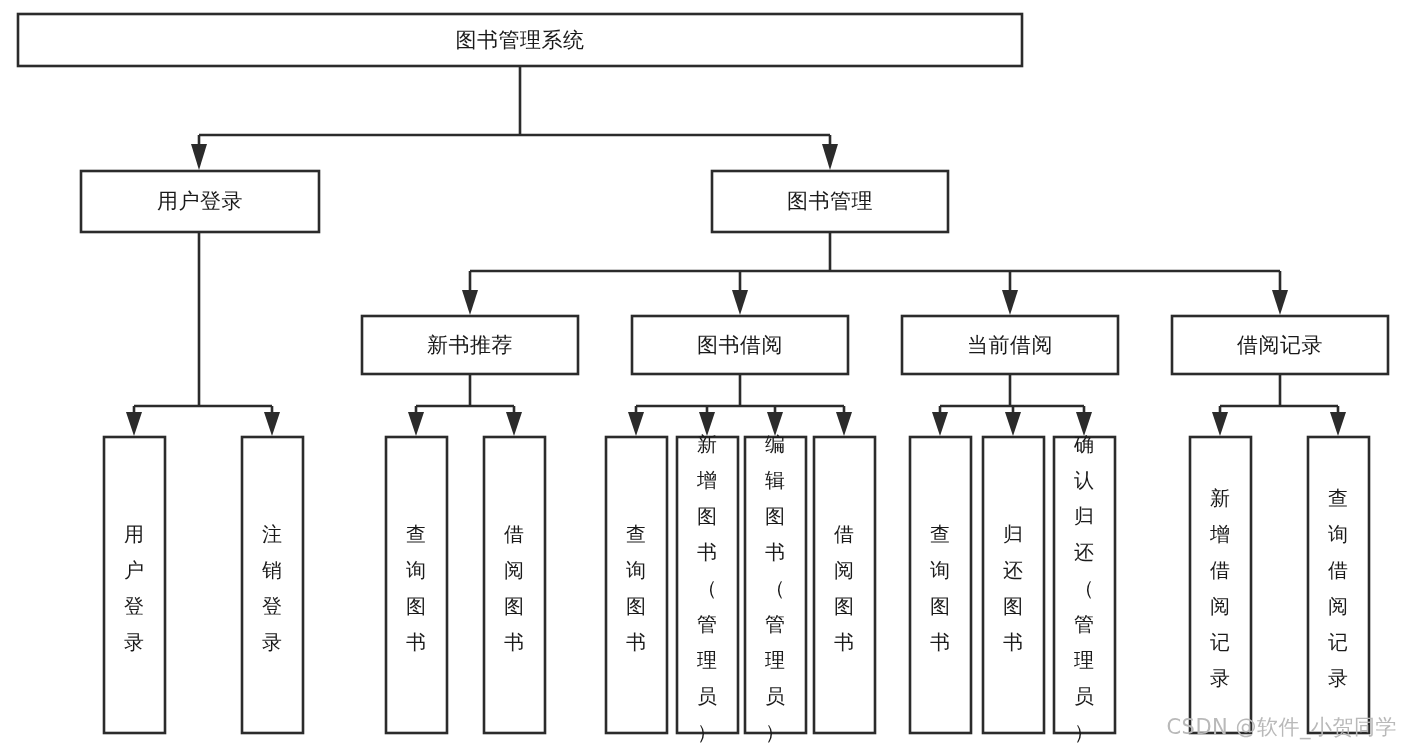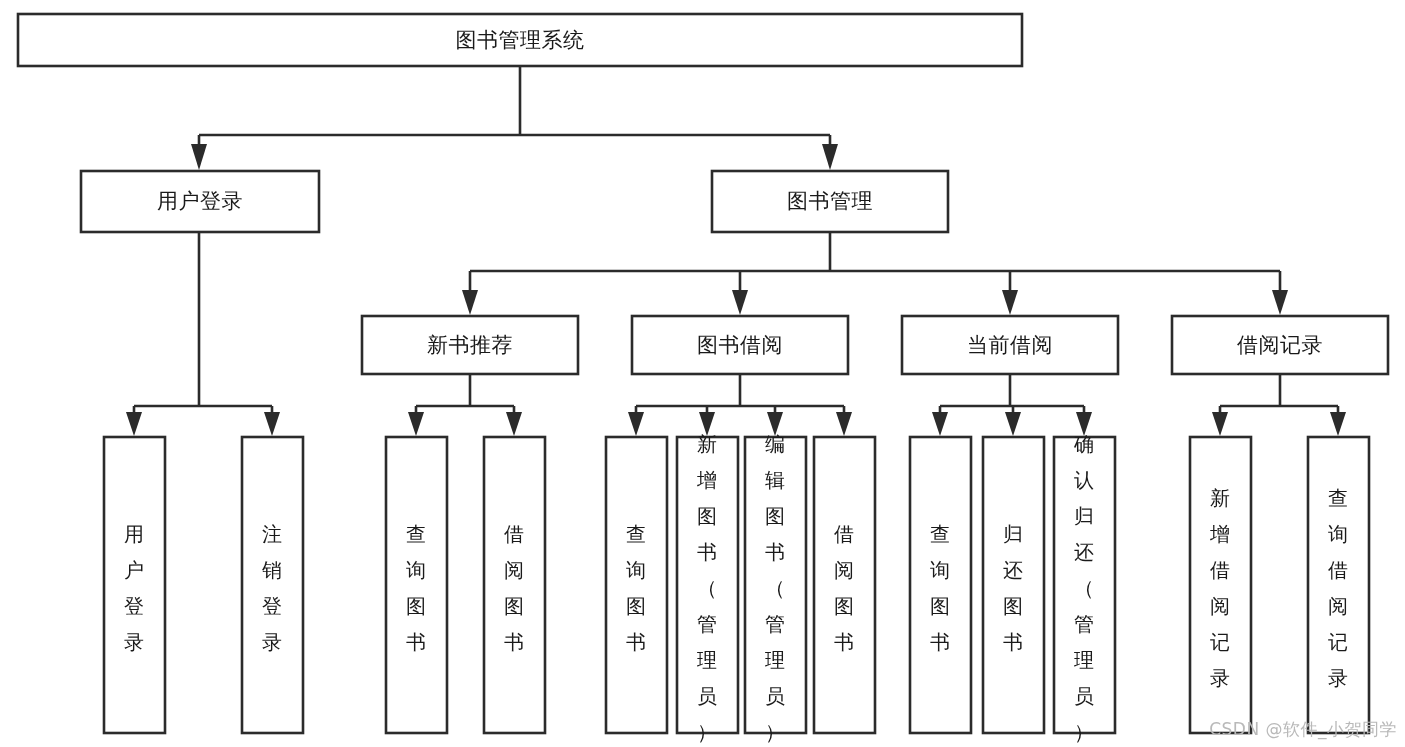--- a/index.html
+++ b/index.html
@@ -55,21 +55,21 @@
     font-family: "DejaVu Sans", "Liberation Sans", sans-serif;
     font-size: 20px;
     fill: #1a1a1a;
     text-anchor: middle;
   }
   .watermark-text {
     position: absolute;
     right: 8px;
     bottom: 6px;
     font-family: "DejaVu Sans", "Liberation Sans", sans-serif;
-    font-size: 17px;
+    font-size: 21px;
     color: #b9b9b9;
     white-space: nowrap;
     letter-spacing: 0.5px;
     pointer-events: none;
   }
 </style>
 </head>
 <body>
 
 <div id="diagram-root">

